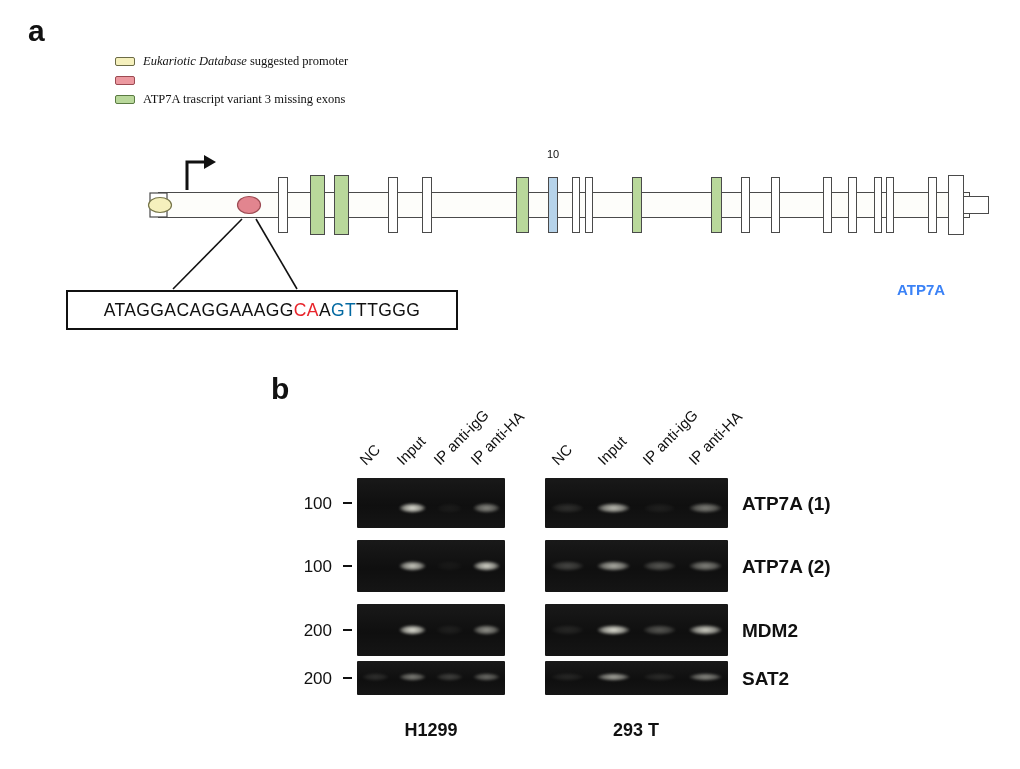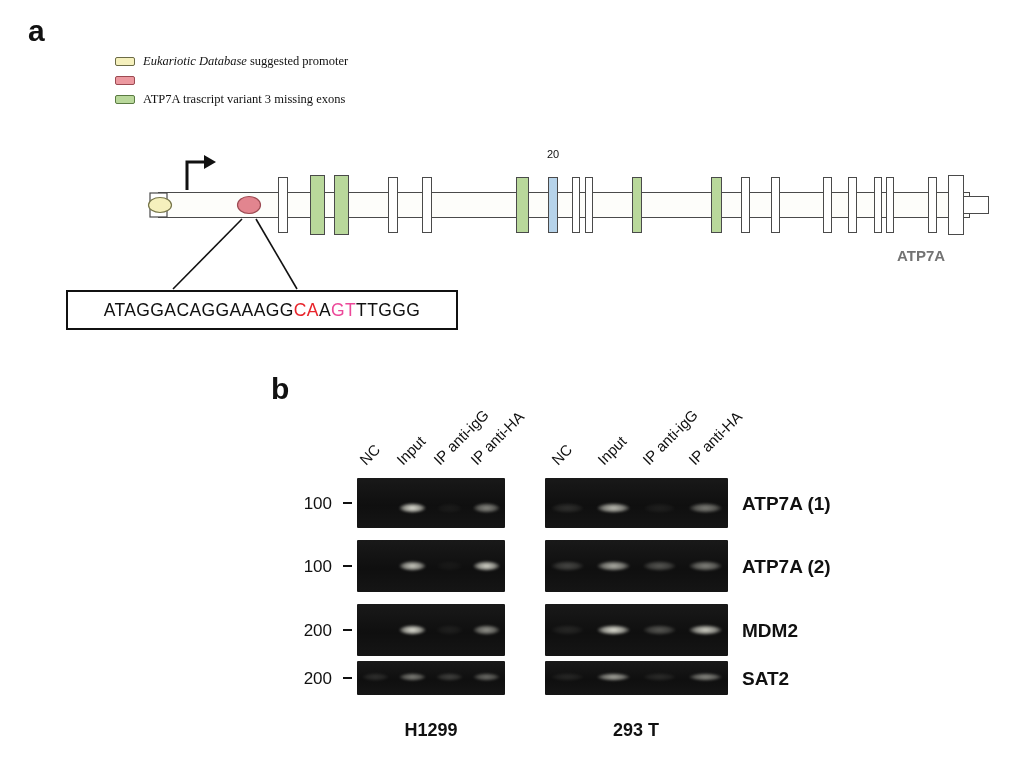--- a/index.html
+++ b/index.html
@@ -59,21 +59,21 @@
 
   <div class="backbone"></div>
   <div id="exons">
       <div class="exon" style="background: rgb(255, 255, 255); left: 278px; width: 10px; height: 56px; top: 177px;"></div>
       <div class="exon" style="background: rgb(185, 216, 155); left: 310px; width: 15px; height: 60px; top: 175px;"></div>
       <div class="exon" style="background: rgb(185, 216, 155); left: 334px; width: 15px; height: 60px; top: 175px;"></div>
       <div class="exon" style="background: rgb(255, 255, 255); left: 388px; width: 10px; height: 56px; top: 177px;"></div>
       <div class="exon" style="background: rgb(255, 255, 255); left: 422px; width: 10px; height: 56px; top: 177px;"></div>
       <div class="exon" style="background: rgb(185, 216, 155); left: 516px; width: 13px; height: 56px; top: 177px;"></div>
       <div class="exon" style="background: rgb(182, 211, 234); left: 548px; width: 10px; height: 56px; top: 177px;"></div>
-      <div class="exon-num" style="left: 545px;">20</div>
+      <div class="exon-num" style="left: 545px;">10</div>
       <div class="exon" style="background: rgb(255, 255, 255); left: 572px; width: 8px; height: 56px; top: 177px;"></div>
       <div class="exon" style="background: rgb(255, 255, 255); left: 585px; width: 8px; height: 56px; top: 177px;"></div>
       <div class="exon" style="background: rgb(185, 216, 155); left: 632px; width: 10px; height: 56px; top: 177px;"></div>
       <div class="exon" style="background: rgb(185, 216, 155); left: 711px; width: 11px; height: 56px; top: 177px;"></div>
       <div class="exon" style="background: rgb(255, 255, 255); left: 741px; width: 9px; height: 56px; top: 177px;"></div>
       <div class="exon" style="background: rgb(255, 255, 255); left: 771px; width: 9px; height: 56px; top: 177px;"></div>
       <div class="exon" style="background: rgb(255, 255, 255); left: 823px; width: 9px; height: 56px; top: 177px;"></div>
       <div class="exon" style="background: rgb(255, 255, 255); left: 848px; width: 9px; height: 56px; top: 177px;"></div>
       <div class="exon" style="background: rgb(255, 255, 255); left: 874px; width: 8px; height: 56px; top: 177px;"></div>
       <div class="exon" style="background: rgb(255, 255, 255); left: 886px; width: 8px; height: 56px; top: 177px;"></div>
@@ -89,27 +89,27 @@
 
     <rect x="150" y="193" width="17" height="24" fill="#ffffff" stroke="#4a4a4a" stroke-width="1.2"></rect>
     <ellipse id="promoter-oval" cx="160" cy="205" rx="11.5" ry="7.5" stroke="#77764a" stroke-width="1.2" fill="#f5f0bd"></ellipse>
 
     <ellipse id="re-oval" cx="249" cy="205" rx="11.5" ry="8.5" stroke="#9c4a52" stroke-width="1.2" fill="#e2858f"></ellipse>
 
     <line x1="242" y1="219" x2="173" y2="289" stroke="#111" stroke-width="1.6"></line>
     <line x1="256" y1="219" x2="297" y2="289" stroke="#111" stroke-width="1.6"></line>
   </svg>
 
-  <div class="gene-name" id="gene-name" style="color: #737373;">ATP7A</div>
+  <div class="gene-name" id="gene-name" style="color: #3b82f6; margin-top: 34px;">ATP7A</div>
 
   <div class="seqbox">
     <span>ATAGGACAGGAAAGG</span>
       <span class="seq-red" style="color: rgb(232, 36, 43);">CA</span>
       <span>A</span>
-      <span class="seq-red" style="color: #ec4899;">GT</span>
+      <span class="seq-red" style="color: #0369a1;">GT</span>
       <span>TTGGG</span>
   </div>
 
   <div class="panel-label" style="left:271px;top:374px;">b</div>
 
   <div id="gel-area">
       <div class="lane-label" style="left: 367.5px; top: 451px;">NC</div>
       <div class="lane-label" style="left: 404.5px; top: 451px;">Input</div>
       <div class="lane-label" style="left: 441.5px; top: 451px;">IP anti-igG</div>
       <div class="lane-label" style="left: 478.5px; top: 451px;">IP anti-HA</div>

